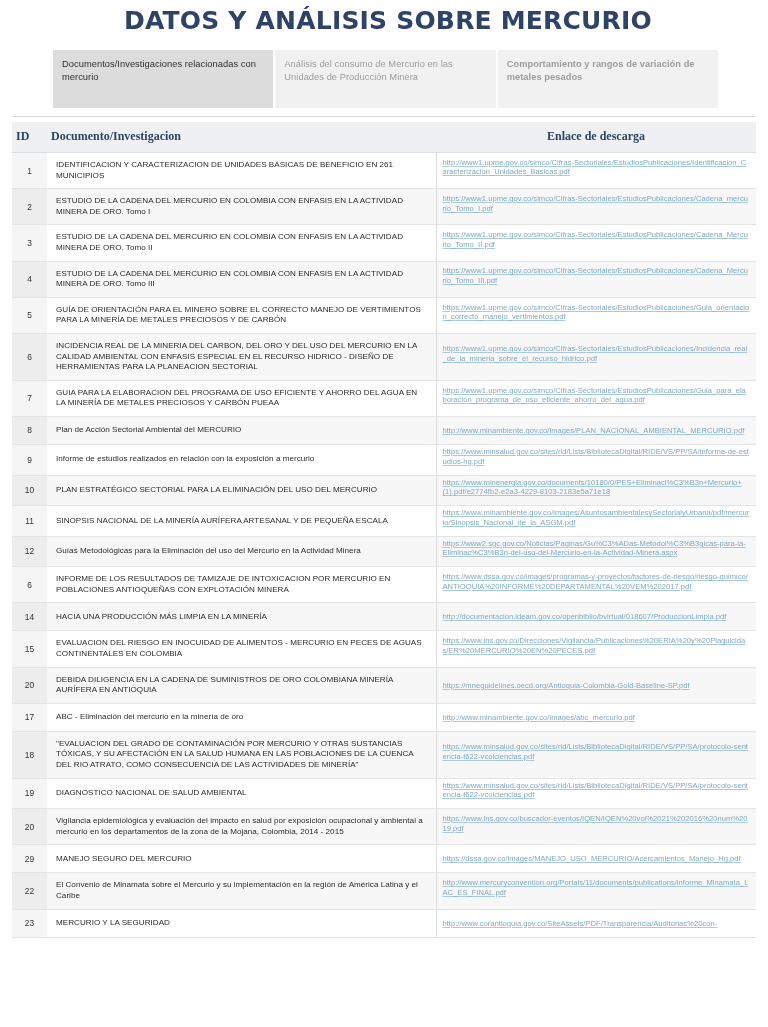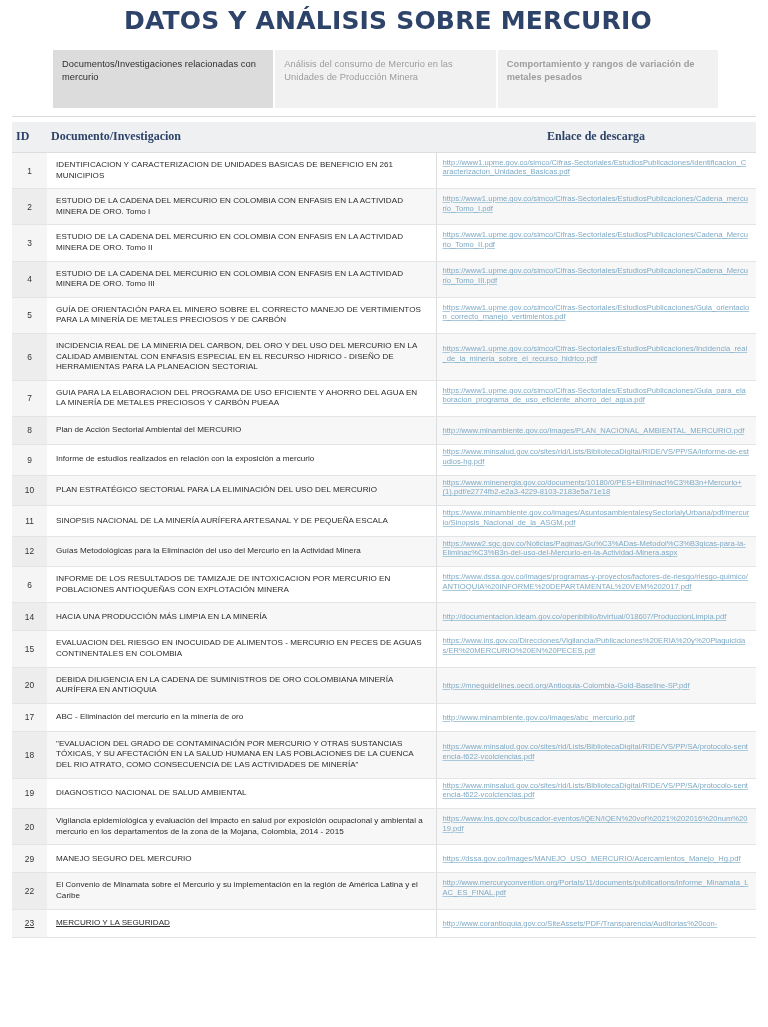--- a/index.html
+++ b/index.html
@@ -113,21 +113,21 @@
     line-height: 9.6px;
     color: #7ea9c4;
     text-decoration: underline;
     text-decoration-color: #a9cadb;
     word-break: break-all;
     display: inline-block;
     letter-spacing: 0.01px;
   }
 
   
-  tr.cut td { border-bottom: none; text-decoration: underline; }
+  tr.cut td { border-bottom: none; }
 </style>
 </head>
 <body>
 
 <h1 class="page-title">DATOS Y ANÁLISIS SOBRE MERCURIO</h1>
 
 <div class="tabs-wrap">
   <div class="tab active">
     <span>Documentos/Investigaciones relacionadas con mercurio</span>
   </div>

